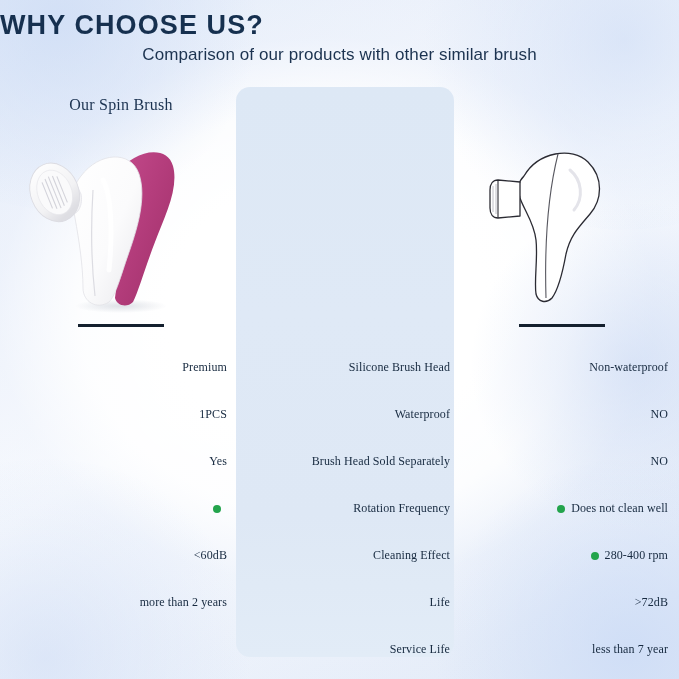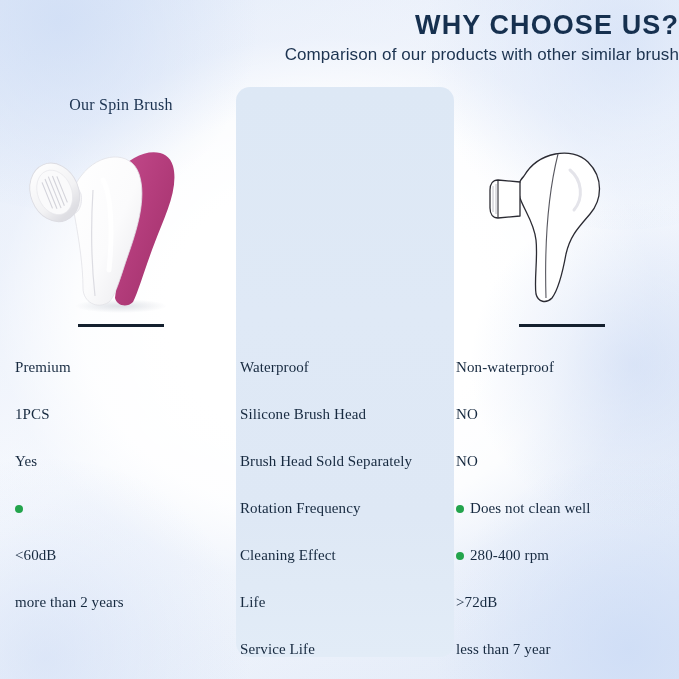--- a/index.html
+++ b/index.html
@@ -39,32 +39,32 @@
   .bloom-br { right: -150px; bottom: -160px; width: 400px; height: 380px;
     background: radial-gradient(circle, rgba(203,219,246,0.78) 0%, rgba(203,219,246,0) 70%); }
   .bloom-rm { right: -120px; top: 200px; width: 330px; height: 330px;
     background: radial-gradient(circle, rgba(198,214,243,0.55) 0%, rgba(198,214,243,0) 70%); }
 
   
   .title {
     position: absolute;
     left: 0; right: 0;
     top: 10px;
-    text-align: right;
+    text-align: left;
     font-family: "Liberation Sans", "DejaVu Sans", sans-serif;
     font-size: 27px;
     font-weight: bold;
     letter-spacing: 1.1px;
     color: #16304f;
   }
   .subtitle {
     position: absolute;
     left: 0; right: 0;
     top: 45px;
-    text-align: right;
+    text-align: center;
     font-family: "Liberation Sans", "DejaVu Sans", sans-serif;
     font-size: 17px;
     font-weight: normal;
     letter-spacing: 0.1px;
     color: #1d3category;
     color: #1d3css;
     color: #1c3350;
   }
 
   
@@ -120,24 +120,24 @@
   
   .rows {
     position: absolute;
     top: 344px;
     left: 0; right: 0;
   }
   .row {
     height: 47px;
     display: flex;
     align-items: center;
-    justify-content: flex-start;
+    justify-content: flex-end;
     text-align: center;
     font-family: "Liberation Serif", "DejaVu Serif", serif;
-    font-size: 15px;
+    font-size: 12px;
     color: #16293f;
     line-height: 1.06;
     letter-spacing: 0.1px;
     padding: 0 4px;
     box-sizing: border-box;
   }
   .row.two-line {
     line-height: 1.12;
   }
   .bullet {
@@ -246,24 +246,24 @@
       </div>
       <div class="row">
         <span class="row-text">more than 2 years</span>
       </div>
     </div>
   </div>
 
   <div class="col col-center">
     <div class="rows">
       <div class="row">
+        <span class="row-text">Silicone Brush Head</span>
+      </div>
+      <div class="row">
         <span class="row-text">Waterproof</span>
-      </div>
-      <div class="row">
-        <span class="row-text">Silicone Brush Head</span>
       </div>
       <div class="row two-line">
         <span class="row-text">Brush Head Sold Separately</span>
       </div>
       <div class="row">
         <span class="row-text">Rotation Frequency</span>
       </div>
       <div class="row">
         <span class="row-text">Cleaning Effect</span>
       </div>

